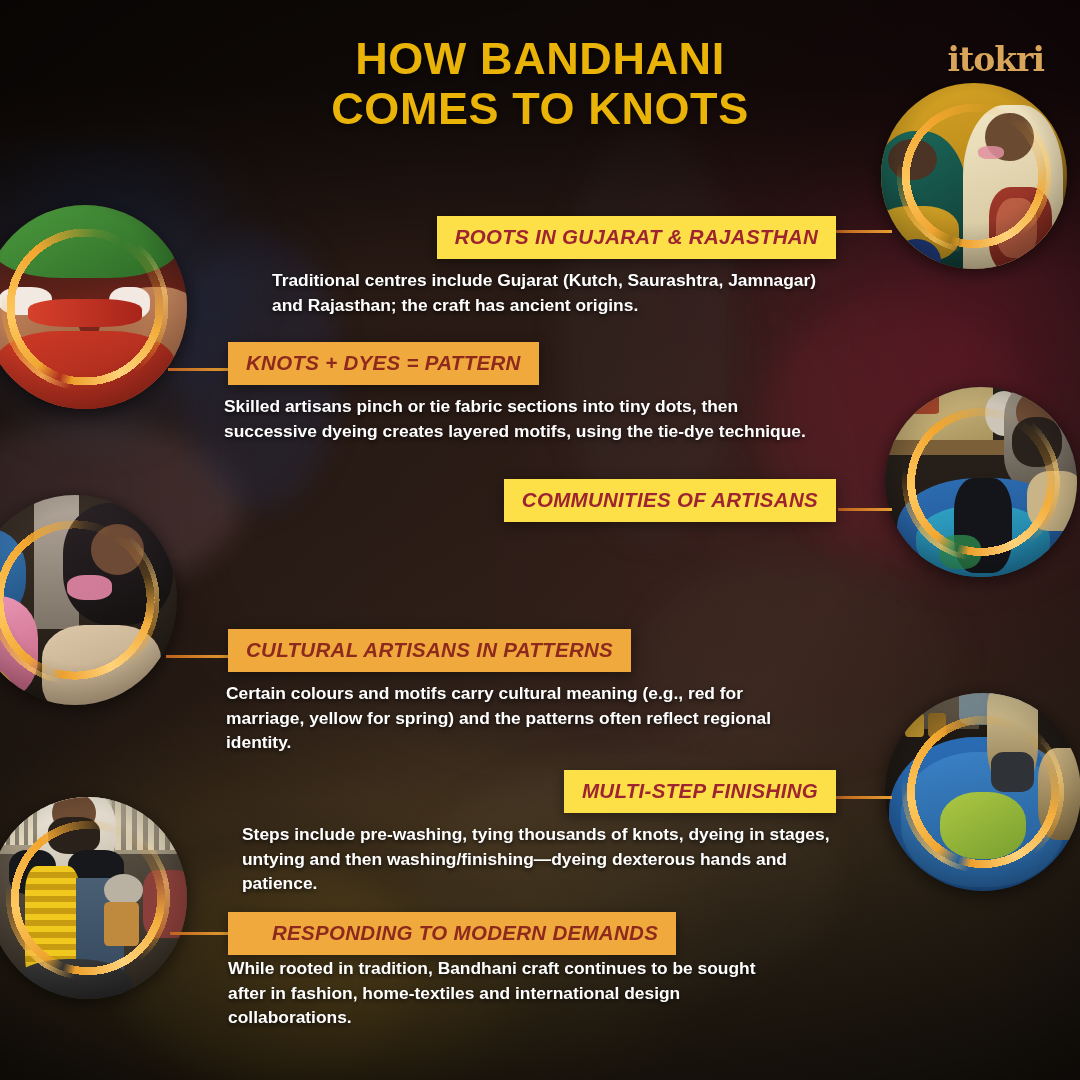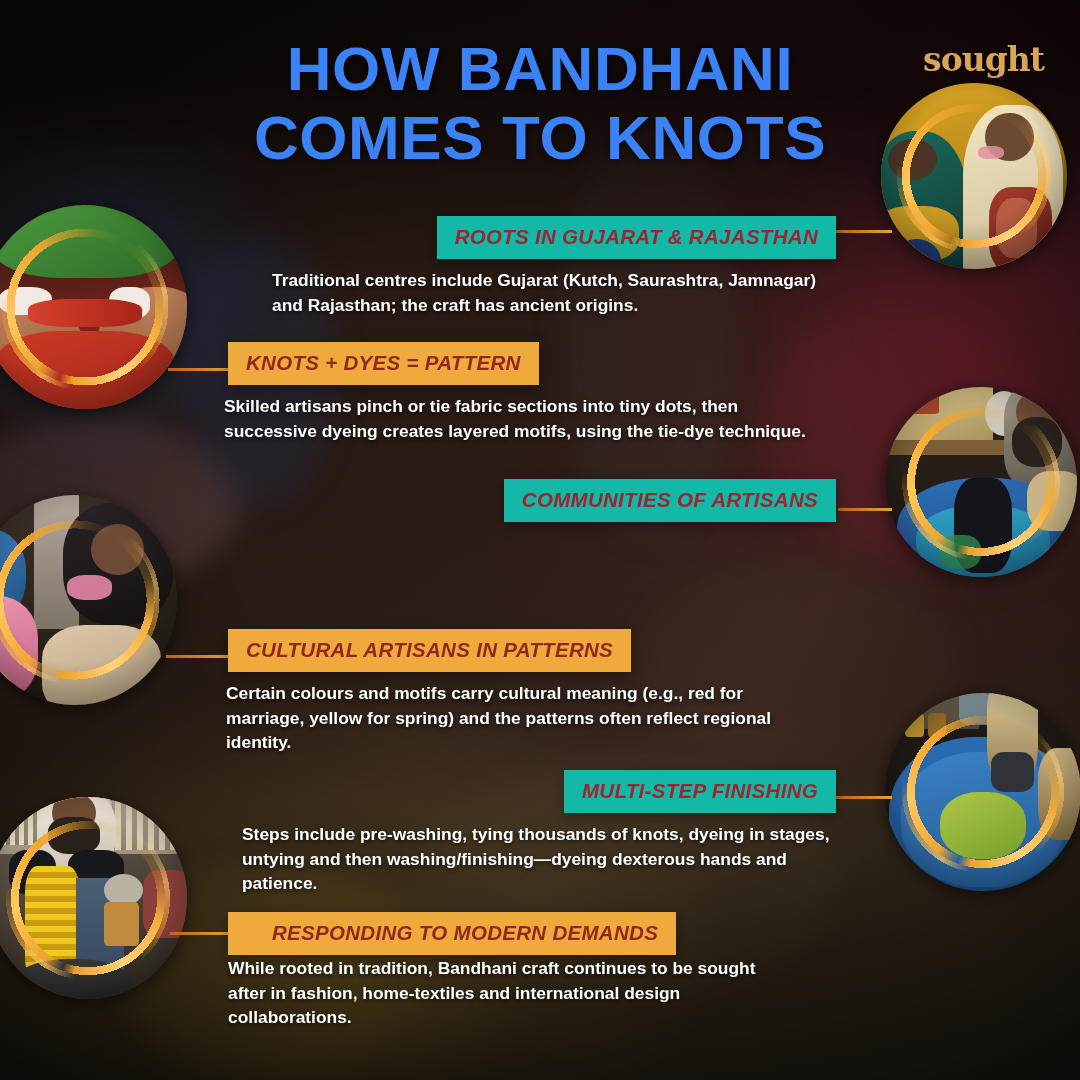--- a/index.html
+++ b/index.html
@@ -43,22 +43,22 @@
   }
   .bg-yellow-bottom{
     position:absolute;left:120px;bottom:-40px;width:420px;height:260px;
     background:radial-gradient(ellipse at 50% 50%, rgba(186,146,44,.38), rgba(120,92,30,0) 70%);
     filter:blur(16px);
   }
 
   
   .title{
     position:absolute;left:0;right:0;top:34px;text-align:center;
-    font-weight:bold;font-size:62px;line-height:1.12;letter-spacing:.6px;
-    color:#3b82f6;text-shadow:0 2px 10px rgba(0,0,0,.55);
+    font-weight:bold;font-size:45px;line-height:1.12;letter-spacing:.6px;
+    color:#eab308;text-shadow:0 2px 10px rgba(0,0,0,.55);
   }
   .title .l2{display:block;}
 
   .logo{
     position:absolute;right:36px;top:40px;
     font-family:"DejaVu Serif", serif;
     font-size:33px;font-weight:bold;letter-spacing:-1px;
     color:#d9a55a;text-shadow:0 2px 6px rgba(0,0,0,.6);
   }
 
@@ -94,21 +94,21 @@
   
   .stem{position:absolute;height:3px;background:linear-gradient(90deg,#c4651f,#f0a632);opacity:.95;}
 
   
   .label{
     position:absolute;display:inline-block;
     font-weight:bold;font-style:italic;font-size:20.5px;letter-spacing:.3px;
     padding:9px 18px 10px;white-space:nowrap;
     box-shadow:0 3px 12px rgba(0,0,0,.4);
   }
-  .label.cream{background:#14b8a6;color:#9d2430;}
+  .label.cream{background:#fde047;color:#9d2430;}
   .label.amber{background:#f0a93c;color:#8e2a1d;}
 
   .body{
     position:absolute;color:#ffffff;font-weight:bold;
     font-size:17.4px;line-height:1.42;
     text-shadow:0 2px 5px rgba(0,0,0,.75);
   }
   .body.right{text-align:left;}
   .body.left{text-align:left;}
 </style>
@@ -132,21 +132,21 @@
       <i style="left:640px;top:560px;width:320px;height:200px;background:rgba(70,58,44,.40)"></i>
     </div>
     <div class="vignette"></div>
   </div>
 
   <div class="title">
     <span>HOW BANDHANI</span>
     <span class="l2">COMES TO KNOTS</span>
   </div>
 
-  <div class="logo">sought</div>
+  <div class="logo">itokri</div>
 
   <div class="circ" style="left:872px;top:74px;width:204px;height:204px;">
     <div class="photo">
       <span style="inset:0;background:linear-gradient(160deg,#d8a625 0%,#c08f1c 42%,#3a2a12 100%)"></span>
       <span style="left:-6%;top:26%;width:52%;height:74%;border-radius:46% 46% 0 0;background:linear-gradient(150deg,#1d6b5c,#0f3b36)"></span>
       <span style="left:4%;top:30%;width:26%;height:22%;border-radius:50%;background:#4b3425"></span>
       <span style="left:-4%;top:66%;width:46%;height:30%;border-radius:40%;background:linear-gradient(120deg,#e0b52c,#b8871c)"></span>
       <span style="left:6%;top:84%;width:26%;height:24%;border-radius:50%;background:#1f3b7a"></span>
       <span style="left:44%;top:12%;width:54%;height:92%;border-radius:42% 42% 0 0;background:linear-gradient(160deg,#f2e6c5,#cbbb91)"></span>
       <span style="left:56%;top:16%;width:26%;height:26%;border-radius:50%;background:#6b4a32"></span>

